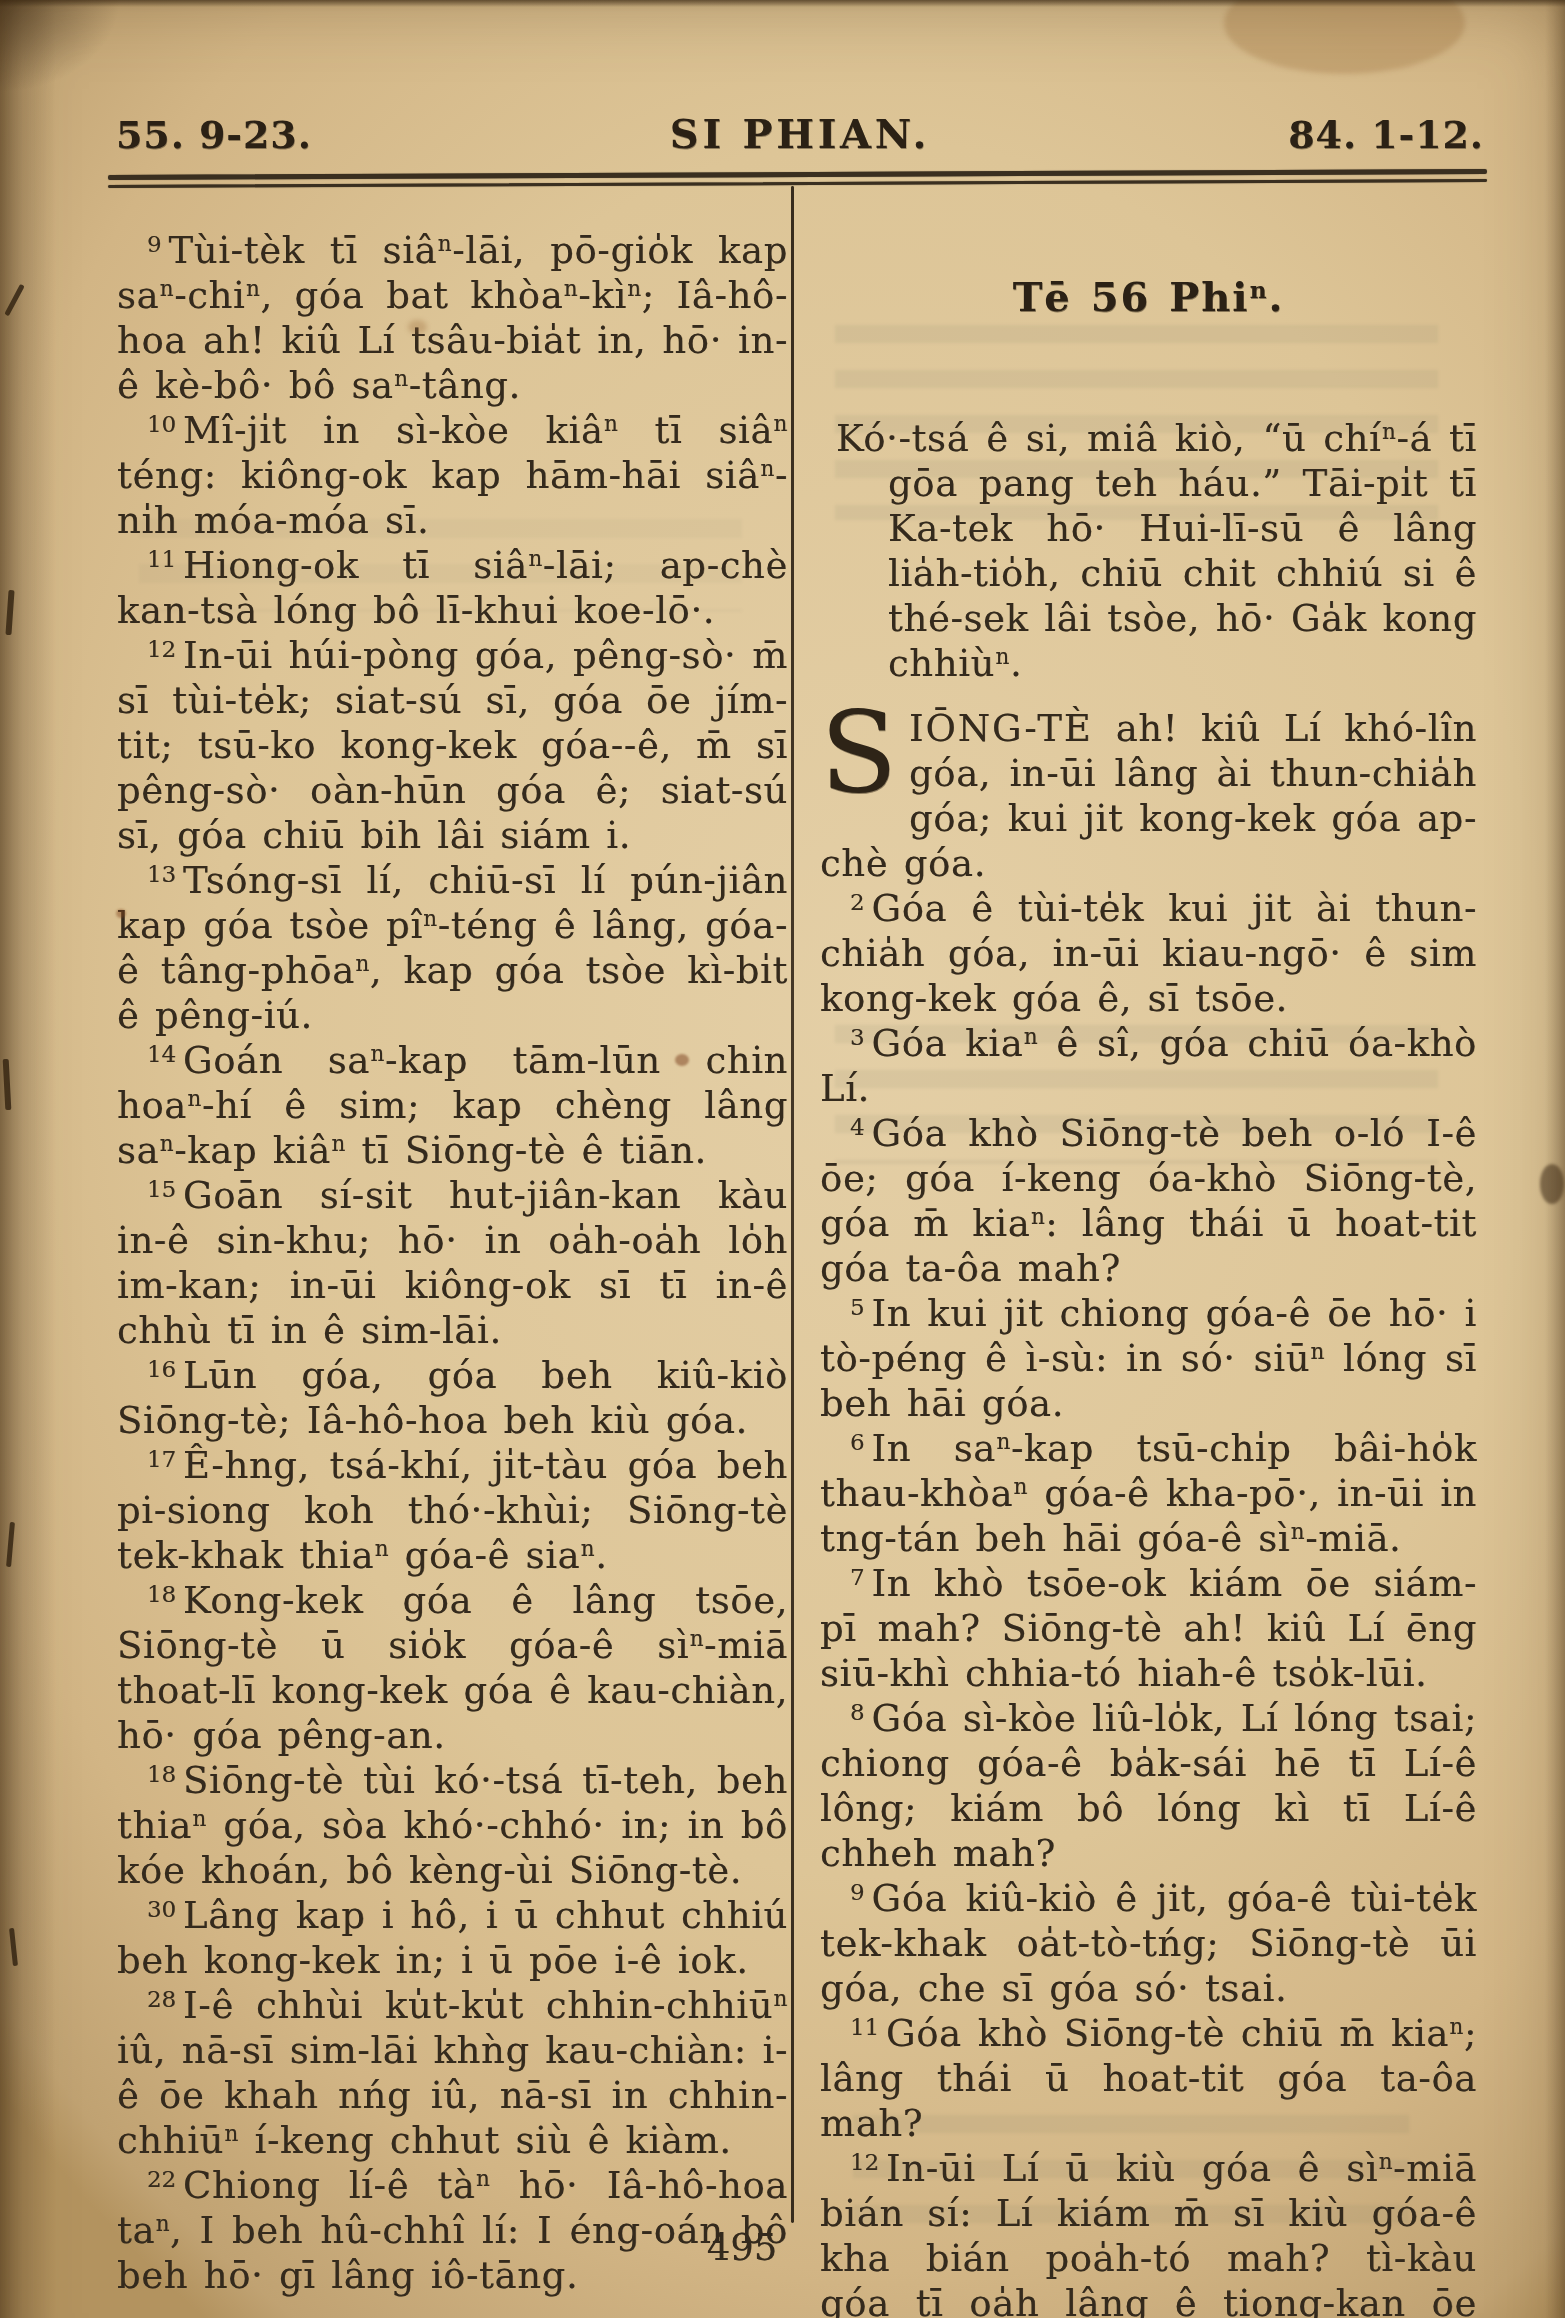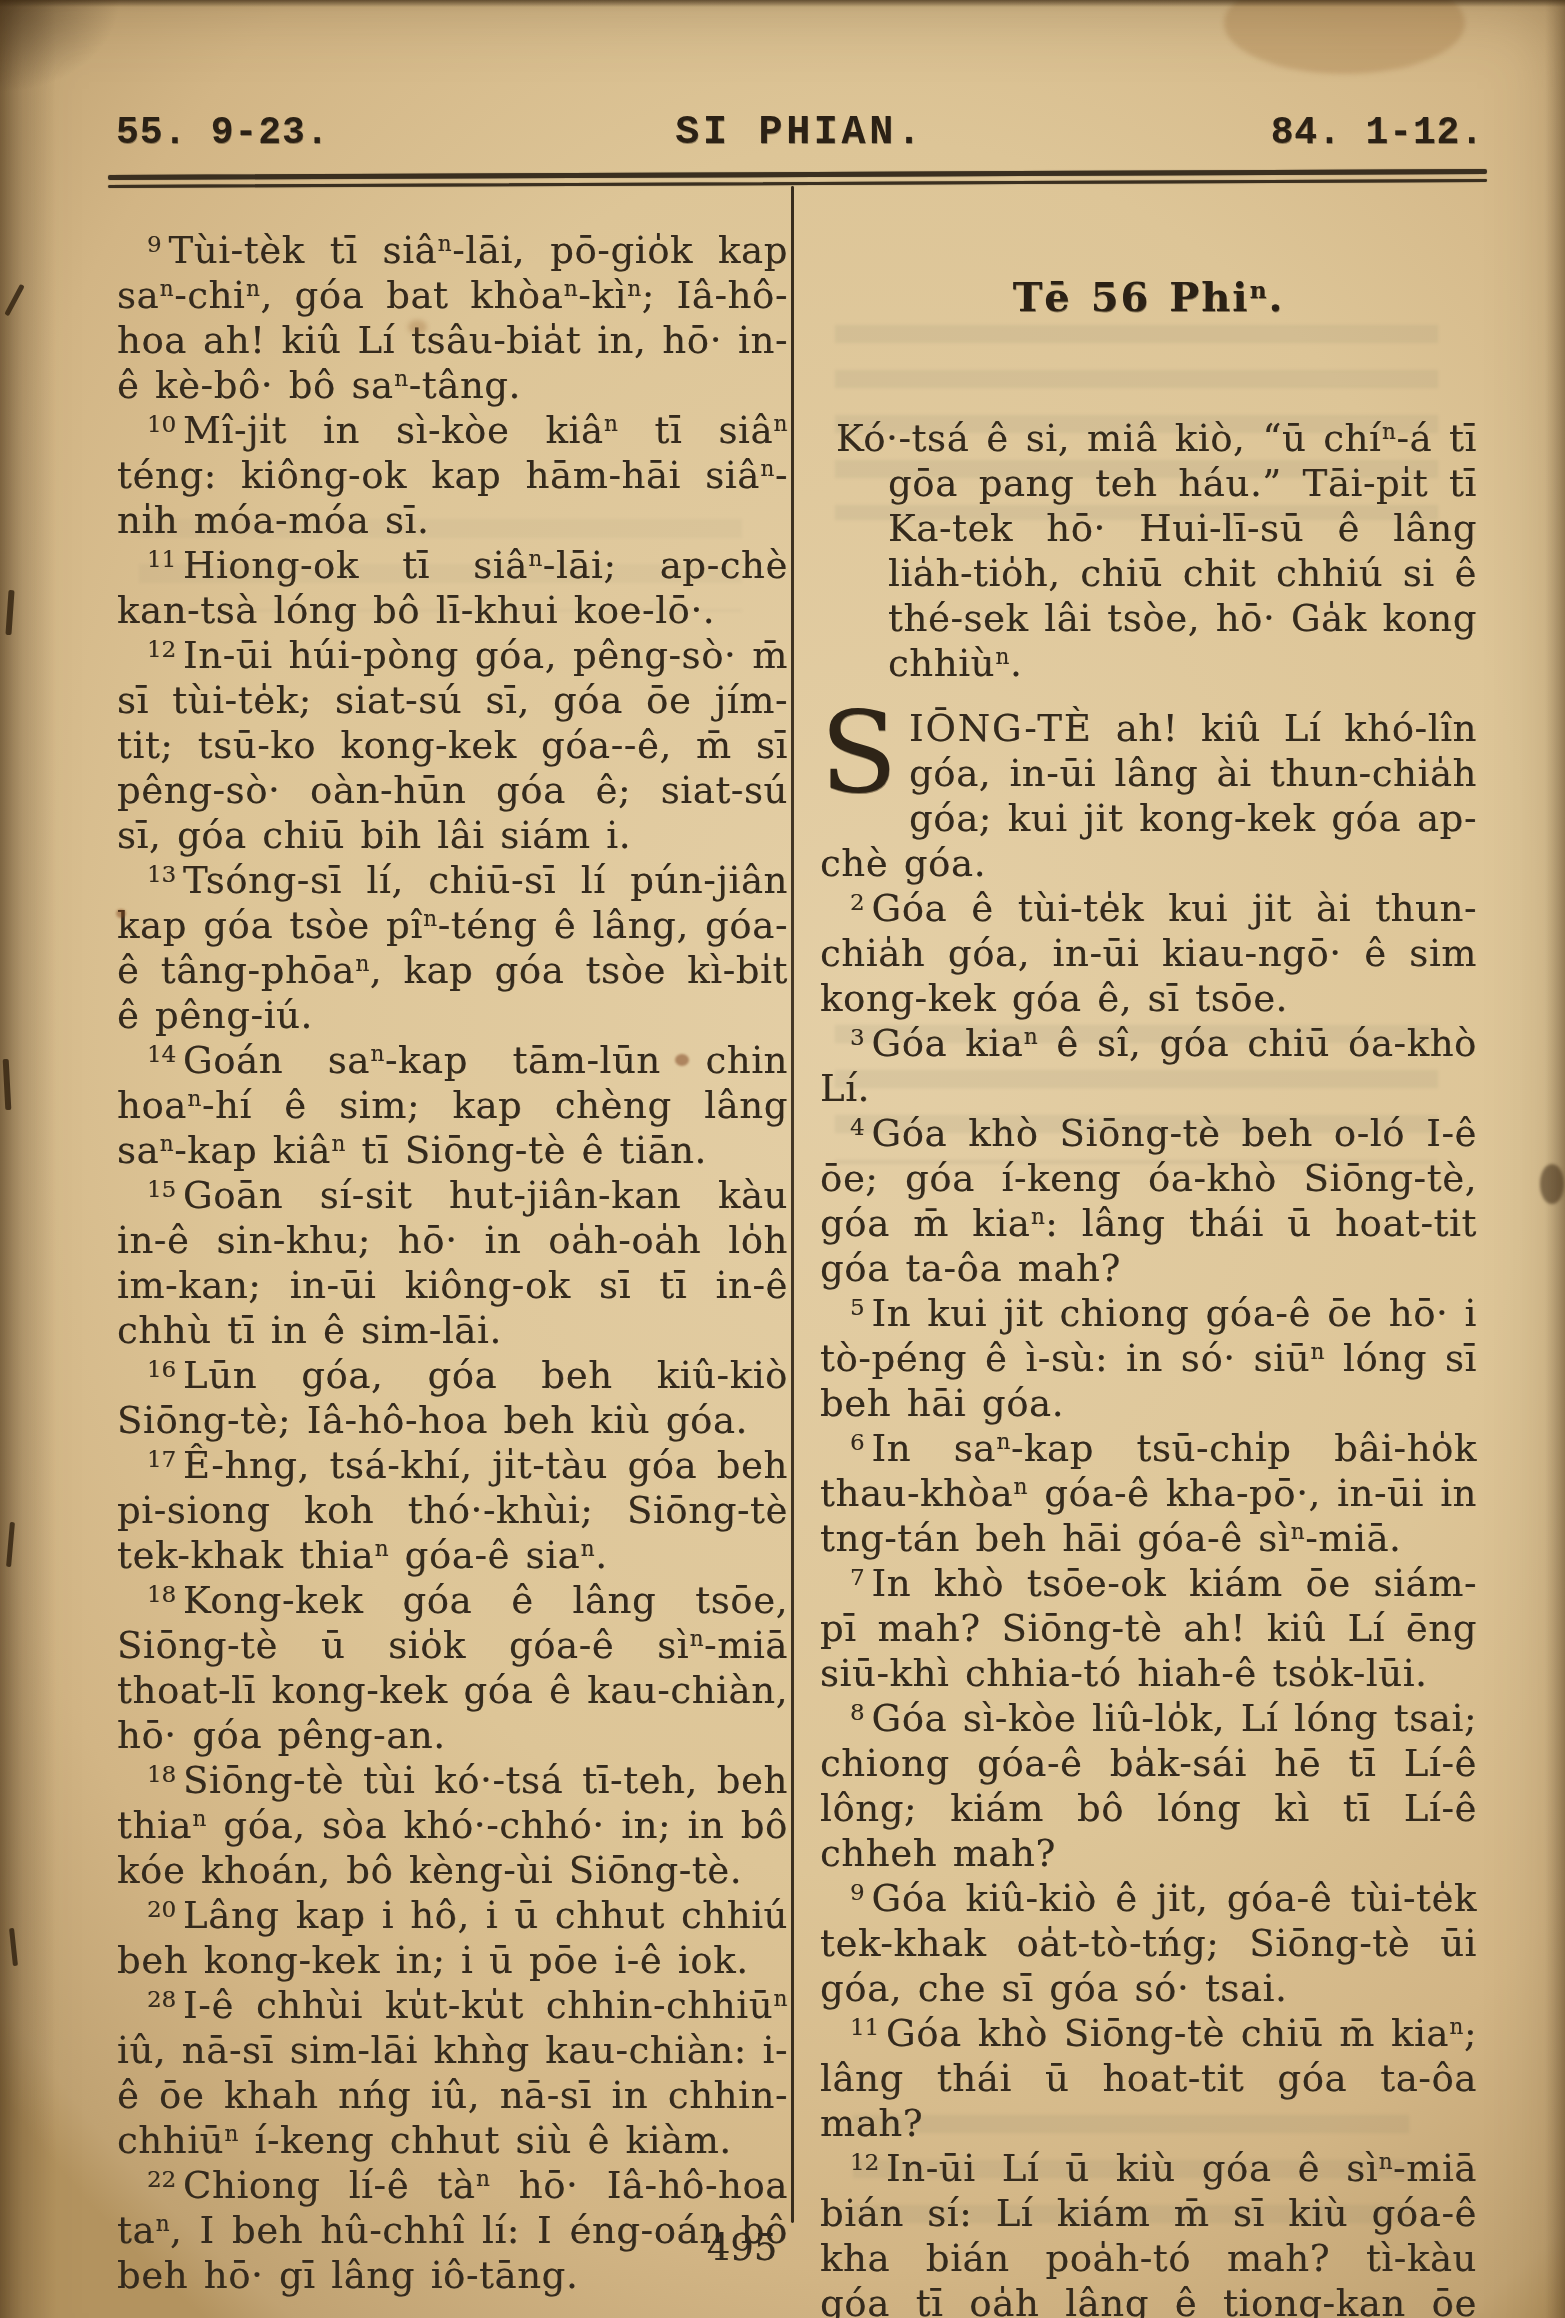--- a/index.html
+++ b/index.html
@@ -44,21 +44,20 @@
   .bleed.b2{left:835px;top:1025px;width:603px;height:139px;}
   .bleed.b3{left:853px;top:2115px;width:556px;height:121px;}
   .bleed.b4{left:139px;top:519px;width:603px;height:93px;opacity:.6;}
 
   
   .running-head{
     position:absolute;left:116px;right:82px;top:110px;height:51px;
     display:grid;grid-template-columns:1fr auto 1fr;align-items:baseline;
     font-weight:bold;color:#2b2115;
     text-shadow:0.5px 0.5px 0.5px rgba(52,40,24,.45);
-    font-family:Liberation Mono, monospace;
   }
   .rh-left{font-size:38px;justify-self:start;letter-spacing:0.9px;}
   .rh-center{font-size:40px;justify-self:center;letter-spacing:3.7px;}
   .rh-right{font-size:38px;justify-self:end;letter-spacing:0.9px;}
 
   .rules{position:absolute;left:108px;right:79px;top:172px;transform:rotate(-0.25deg);}
   .rule1{height:4.6px;background:#3a2f20;border-radius:2.3px;box-shadow:0 0 0.9px rgba(58,47,32,.8);}
   .rule2{margin-top:5.1px;height:3.2px;background:#3a2f20;border-radius:1.9px;box-shadow:0 0 0.9px rgba(58,47,32,.8);}
 
   .col-divider{position:absolute;left:791px;top:186px;width:2.8px;height:2037px;
@@ -129,21 +128,21 @@
       <p class="verse"><sup class="vnum">10</sup>Mî-ji̍t in sì-kòe kiâ<sup class="pn">n</sup> tī siâ<sup class="pn">n</sup> téng: kiông-ok kap hām-hāi siâ<sup class="pn">n</sup>-ni̍h móa-móa sī.</p>
       <p class="verse"><sup class="vnum">11</sup>Hiong-ok tī siâ<sup class="pn">n</sup>-lāi; ap-chè kan-tsà lóng bô lī-khui koe-lō·.</p>
       <p class="verse"><sup class="vnum">12</sup>In-ūi húi-pòng góa, pêng-sò· m̄ sī tùi-te̍k; siat-sú sī, góa ōe jím-tit; tsū-ko kong-kek góa--ê, m̄ sī pêng-sò· oàn-hūn góa ê; siat-sú sī, góa chiū bih lâi siám i.</p>
       <p class="verse"><sup class="vnum">13</sup>Tsóng-sī lí, chiū-sī lí pún-jiân kap góa tsòe pî<sup class="pn">n</sup>-téng ê lâng, góa-ê tâng-phōa<sup class="pn">n</sup>, kap góa tsòe kì-bi̍t ê pêng-iú.</p>
       <p class="verse"><sup class="vnum">14</sup>Goán sa<sup class="pn">n</sup>-kap tām-lūn chin hoa<sup class="pn">n</sup>-hí ê sim; kap chèng lâng sa<sup class="pn">n</sup>-kap kiâ<sup class="pn">n</sup> tī Siōng-tè ê tiān.</p>
       <p class="verse"><sup class="vnum">15</sup>Goān sí-sit hut-jiân-kan kàu in-ê sin-khu; hō· in oa̍h-oa̍h lo̍h im-kan; in-ūi kiông-ok sī tī in-ê chhù tī in ê sim-lāi.</p>
       <p class="verse"><sup class="vnum">16</sup>Lūn góa, góa beh kiû-kiò Siōng-tè; Iâ-hô-hoa beh kiù góa.</p>
       <p class="verse"><sup class="vnum">17</sup>Ê-hng, tsá-khí, ji̍t-tàu góa beh pi-siong koh thó·-khùi; Siōng-tè tek-khak thia<sup class="pn">n</sup> góa-ê sia<sup class="pn">n</sup>.</p>
       <p class="verse"><sup class="vnum">18</sup>Kong-kek góa ê lâng tsōe, Siōng-tè ū sio̍k góa-ê sì<sup class="pn">n</sup>-miā thoat-lī kong-kek góa ê kau-chiàn, hō· góa pêng-an.</p>
       <p class="verse"><sup class="vnum">18</sup>Siōng-tè tùi kó·-tsá tī-teh, beh thia<sup class="pn">n</sup> góa, sòa khó·-chhó· in; in bô kóe khoán, bô kèng-ùi Siōng-tè.</p>
-      <p class="verse"><sup class="vnum">20</sup>Lâng kap i hô, i ū chhut chhiú beh kong-kek in; i ū pōe i-ê iok.</p>
+      <p class="verse"><sup class="vnum">30</sup>Lâng kap i hô, i ū chhut chhiú beh kong-kek in; i ū pōe i-ê iok.</p>
       <p class="verse"><sup class="vnum">28</sup>I-ê chhùi ku̍t-ku̍t chhin-chhiū<sup class="pn">n</sup> iû, nā-sī sim-lāi khǹg kau-chiàn: i-ê ōe khah nńg iû, nā-sī in chhin-chhiū<sup class="pn">n</sup> í-keng chhut siù ê kiàm.</p>
       <p class="verse"><sup class="vnum">22</sup>Chiong lí-ê tà<sup class="pn">n</sup> hō· Iâ-hô-hoa ta<sup class="pn">n</sup>, I beh hû-chhî lí: I éng-oán bô beh hō· gī lâng iô-tāng.</p>
     </section>
 
   <section class="col col-right">
     <h2 class="psalm-title">Tē 56 Phi<sup class="pn">n</sup>.</h2>
     <p class="intro">Kó·-tsá ê si, miâ kiò, “ū chí<sup class="pn">n</sup>-á tī gōa pang teh háu.” Tāi-pi̍t tī Ka-tek hō· Hui-lī-sū ê lâng lia̍h-tio̍h, chiū chit chhiú si ê thé-sek lâi tsòe, hō· Ga̍k kong chhiù<sup class="pn">n</sup>.</p>
     <p class="verse v1">
       <span class="dropcap">S</span><span class="lead">IŌNG-TÈ</span> <span class="v1rest">ah! kiû Lí khó-lîn góa, in-ūi lâng ài thun-chia̍h góa; kui jit kong-kek góa ap-chè góa.</span>
     </p>

